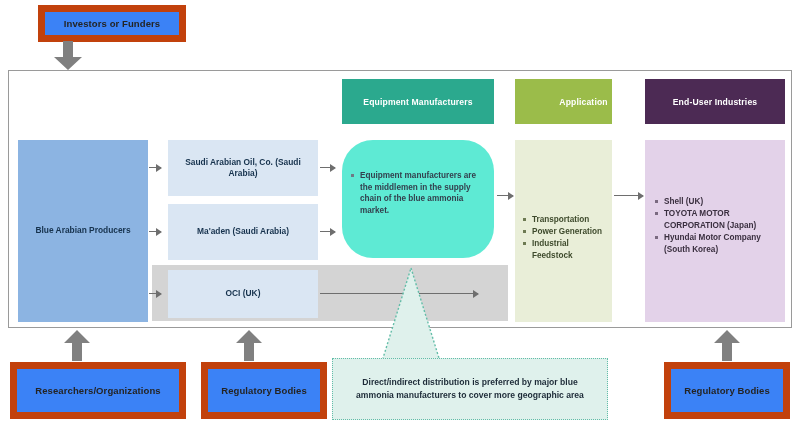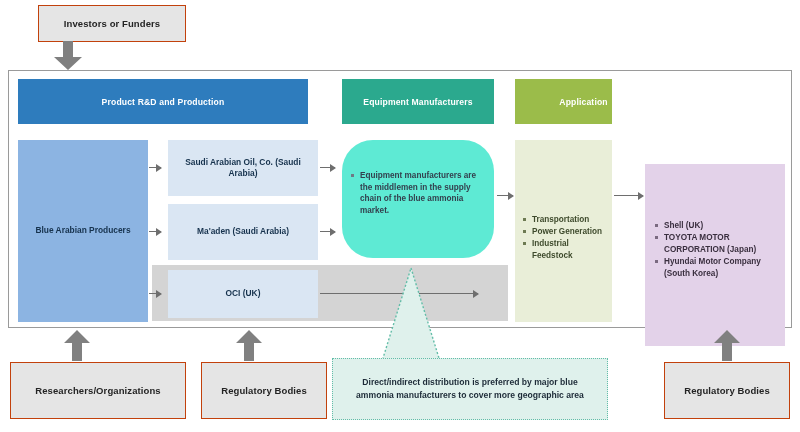--- a/index.html
+++ b/index.html
@@ -12,22 +12,22 @@
     position:relative;
   }
   #stage{position:absolute;left:0;top:0;width:800px;height:432px;}
   .abs{position:absolute;box-sizing:border-box;}
 
   
   .ctr{display:flex;align-items:center;justify-content:center;text-align:center;}
 
   
   .greybox{
-    background:#e5e5e5;
-    border:1px solid #c2410c;
+    background:#3b82f6;
+    border:7px solid #c2410c;
     font-size:9.5px;
     font-weight:700;
     color:#242424;
     letter-spacing:.1px;
   }
 
   
   #frame{
     border:1.5px solid #9a9a9a;
     background:#ffffff;
@@ -41,21 +41,21 @@
     letter-spacing:.15px;
   }
   .hdr-blue{background:#2e7cbd;}
   .hdr-teal{background:#2ba98e;}
   .hdr-olive{background:#9bbc4a;padding-left:40px;}
   .hdr-purple{background:#4c2a54;}
 
   
   .panel-mint{background:#5eead4;border-radius:31px;}
   .panel-cream{background:#e9eed8;}
-  .panel-lav{background:#e3d2e9;margin-top:24px;}
+  .panel-lav{background:#e3d2e9;}
   .panel-blue{background:#8cb4e2;}
   .subbox{background:#dae6f3;}
   .greyband{background:#d4d4d4;}
 
   .boxlabel{
     font-size:8.4px;
     font-weight:700;
     color:#16324d;
     line-height:1.35;
     padding:0 6px;
@@ -123,32 +123,32 @@
   </div>
 
   <div class="fatarrow" style="left:52px;top:41px;">
     <svg width="32" height="30" viewBox="0 0 32 30">
       <polygon points="11,0 21,0 21,16 30,16 16,29 2,16 11,16" fill="#808080"></polygon>
     </svg>
   </div>
 
   <div id="frame" class="abs" style="left:8px;top:70px;width:784px;height:258px;"></div>
 
-  <div class="abs hdr hdr-blue ctr" style="left:18px;top:79px;width:290px;height:45px;">
-    <span>Product R&amp;D and Production</span>
-  </div>
 
   <div class="abs hdr hdr-teal ctr" style="left:342px;top:79px;width:152px;height:45px;">
     <span>Equipment Manufacturers</span>
   </div>
 
   <div class="abs hdr hdr-olive ctr" style="left:515px;top:79px;width:97px;height:45px;">
     <span>Application</span>
   </div>
 
+  <div class="abs hdr hdr-purple ctr" style="left:645px;top:79px;width:140px;height:45px;">
+    <span>End-User Industries</span>
+  </div>
 
   <div class="abs greyband" style="left:152px;top:265px;width:356px;height:56px;"></div>
 
   <div class="abs panel-cream" style="left:515px;top:140px;width:97px;height:182px;">
     <ul class="bl olive" style="position:absolute;left:8px;top:74px;width:86px;">
       <li>Transportation</li>
       <li>Power Generation</li>
       <li>Industrial Feedstock</li>
     </ul>
   </div>

